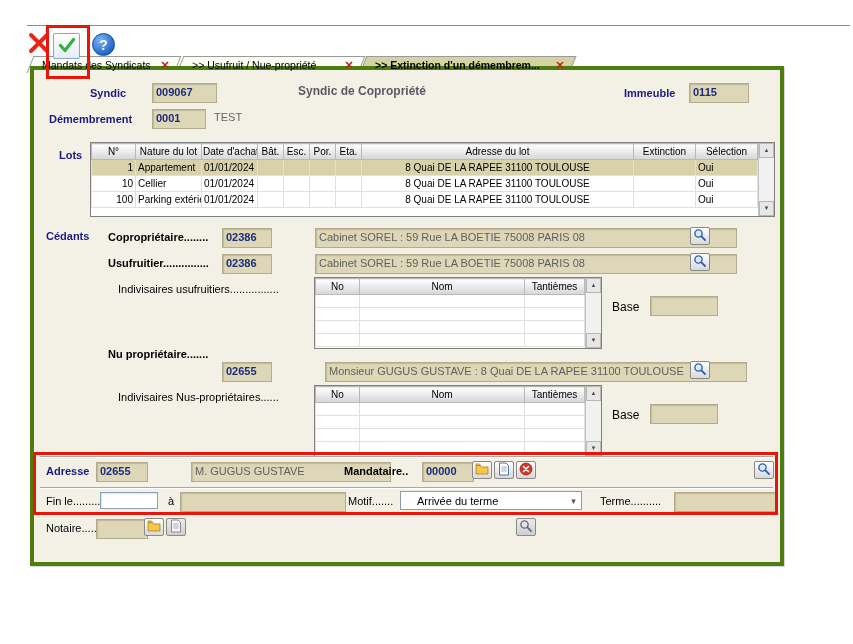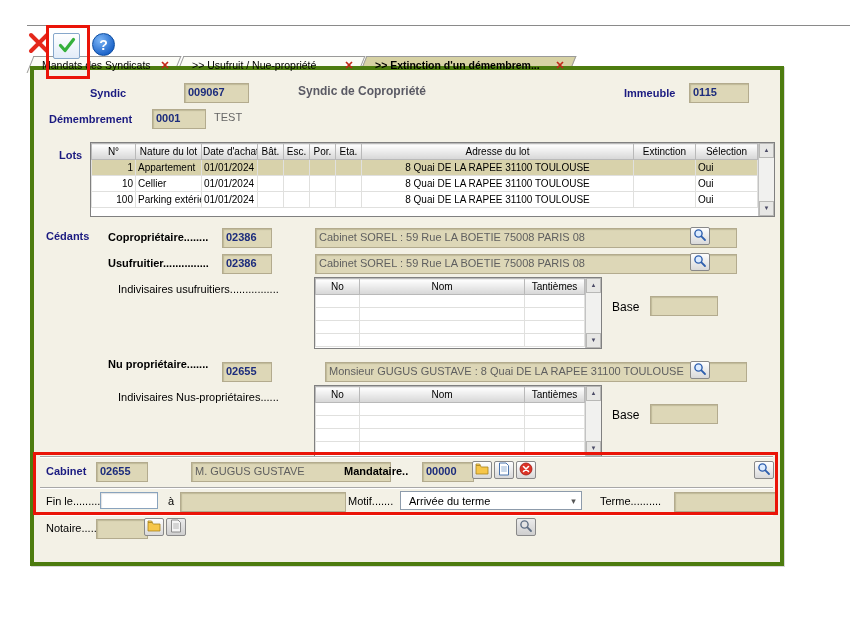--- a/index.html
+++ b/index.html
@@ -39,21 +39,21 @@
   .fld.code{color:#1c2c7c;font-weight:bold;}
   .fld.gray{color:#5f5f5f;margin-left:47px;}
   .txtinput{position:absolute;height:17px;background:#fff;border:1px solid #89a3bd;box-shadow:inset 1px 1px 1px rgba(0,0,0,.12);padding:0 3px;font-size:11px;font-family:inherit;box-sizing:border-box;}
 
   .sep{position:absolute;left:6px;width:733px;border-top:1px solid #a8a8a8;border-bottom:1px solid #ffffff;height:0;}
 
   .ibtn{position:absolute;width:20px;height:18px;border:1px solid #898989;border-radius:2px;background:linear-gradient(#fefefe,#d9d9d9);display:flex;align-items:center;justify-content:center;padding:0;cursor:pointer;}
   .ibtn.grayed{background:linear-gradient(#ececec,#cfcfcf);}
 
   .combo{position:absolute;background:#fff;border:1px solid #8d9bab;display:flex;align-items:center;box-sizing:border-box;cursor:pointer;}
-  .combo-text{flex:1;padding:0 8px;overflow:hidden;white-space:nowrap;font-size:11px;}
+  .combo-text{flex:1;padding:0 16px;overflow:hidden;white-space:nowrap;font-size:11px;}
   .combo-arrow{width:15px;text-align:center;color:#555;font-size:9px;flex:none;}
 
   
   .grid{position:absolute;background:#fff;border:1px solid #808080;overflow:hidden;}
   .grid table{border-collapse:collapse;table-layout:fixed;}
   .grid th{background:linear-gradient(#ffffff,#d6d6d6);border:1px solid #b9b9b9;font-weight:normal;font-size:10px;text-align:center;overflow:hidden;white-space:nowrap;padding:0 1px;height:15px;}
   .grid td{border:1px solid #e0e0de;font-size:10px;white-space:nowrap;overflow:hidden;padding:0 2px;background:#fff;}
   .lots-grid td{height:15px;}
   .mini td{height:12px;}
   tr.sel td{background:#d8d2ab;}
@@ -113,21 +113,21 @@
         <path d="M3.5 10.5 L8 15.5 L16.5 4.5" stroke="#35b03b" stroke-width="3.2" fill="none" stroke-linecap="round" stroke-linejoin="round"></path>
       </svg></span>
 </button>
 <button class="help-btn">
   <span>?</span>
 </button>
 
 <div class="panel">
 
   <span class="lbl navy" style="left:56px;top:17px;">Syndic</span>
-  <div class="fld code" style="left:118px;top:13px;width:57px;margin-left:32px;">009067</div>
+  <div class="fld code" style="left:118px;top:13px;width:57px;">009067</div>
   <span class="lbl title-name" style="left:264px;top:14px;">Syndic de Copropriété</span>
   <span class="lbl navy" style="left:590px;top:17px;">Immeuble</span>
   <div class="fld code" style="left:655px;top:13px;width:52px;">0115</div>
 
   <span class="lbl navy" style="left:15px;top:43px;">Démembrement</span>
   <div class="fld code" style="left:118px;top:39px;width:46px;">0001</div>
   <span class="lbl grayt" style="left:180px;top:41px;">TEST</span>
 
   <span class="lbl navy" style="left:25px;top:79px;">Lots</span>
   <div class="grid lots-grid" style="left:56px;top:72px;width:683px;height:73px;">
@@ -264,21 +264,21 @@
       </tbody>
     </table>
     <div class="vscroll">
       <div class="sarrow up">▲</div>
       <div class="sarrow dn">▼</div>
     </div>
   </div>
   <span class="lbl big" style="left:578px;top:230px;">Base</span>
   <div class="fld" style="left:616px;top:226px;width:60px;"></div>
 
-  <span class="lbl b" style="left:74px;top:288px;">Nu propriétaire.......</span>
+  <span class="lbl b" style="left:74px;top:278px;">Nu propriétaire.......</span>
   <div class="fld code" style="left:188px;top:292px;width:42px;">02655</div>
   <div class="fld gray" style="left:244px;top:292px;width:414px;">Monsieur GUGUS GUSTAVE : 8 Quai DE LA RAPEE 31100 TOULOUSE</div>
   <button class="ibtn" style="left:656px;top:291px;">
     <span><svg width="14" height="14" viewBox="0 0 14 14">
           <circle cx="5.5" cy="5.5" r="3.6" fill="#dcebff" stroke="#2e5fae" stroke-width="1.4"></circle>
           <line x1="8.4" y1="8.4" x2="12" y2="12" stroke="#2e5fae" stroke-width="1.8" stroke-linecap="round"></line>
         </svg></span>
   </button>
 
   <span class="lbl" style="left:84px;top:321px;">Indivisaires Nus-propriétaires......</span>
@@ -321,21 +321,21 @@
     </table>
     <div class="vscroll">
       <div class="sarrow up">▲</div>
       <div class="sarrow dn">▼</div>
     </div>
   </div>
   <span class="lbl big" style="left:578px;top:338px;">Base</span>
   <div class="fld" style="left:616px;top:334px;width:60px;"></div>
 
   <div class="sep" style="top:386px;"></div>
-  <span class="lbl navy" style="left:12px;top:395px;">Cabinet</span>
+  <span class="lbl navy" style="left:12px;top:395px;">Adresse</span>
   <div class="fld code" style="left:62px;top:392px;width:44px;">02655</div>
   <div class="fld gray" style="left:110px;top:392px;width:192px;">M. GUGUS GUSTAVE</div>
   <span class="lbl b" style="left:310px;top:395px;">Mandataire..</span>
   <div class="fld code" style="left:388px;top:392px;width:44px;">00000</div>
   <button class="ibtn" style="left:438px;top:391px;">
     <span><svg width="14" height="12" viewBox="0 0 14 12">
           <path d="M1 2.5 L5 2.5 L6.3 4 L13 4 L13 11 L1 11 Z" fill="#f6c64a" stroke="#a8831c" stroke-width="0.8"></path>
           <path d="M1 2.5 L1 1 L4.6 1 L5.6 2.5 Z" fill="#fbd978" stroke="#a8831c" stroke-width="0.8"></path>
         </svg></span>
   </button>

